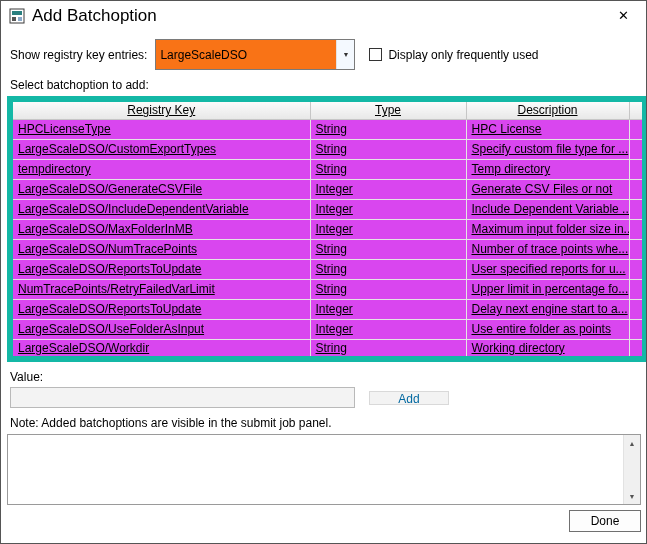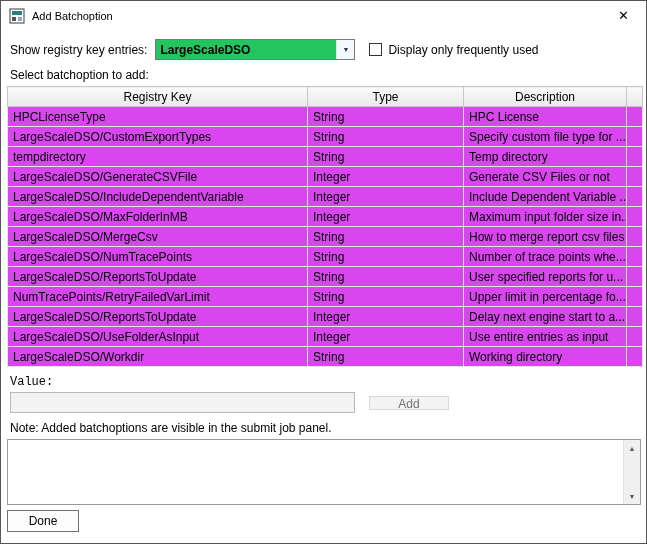--- a/index.html
+++ b/index.html
@@ -17,48 +17,47 @@
     display: flex; flex-direction: column;
   }
   
   .titlebar {
     height: 30px; flex: 0 0 30px;
     display: flex; align-items: center;
     padding-left: 8px;
     background: #fff;
   }
   .app-icon { width: 16px; height: 16px; margin-right: 7px; flex: 0 0 16px; }
-  .title { font-size: 11px; }
+  .title { font-size: 17px; }
   .close-btn {
     margin-left: auto;
     width: 45px; height: 30px;
     border: none; background: transparent;
     font-size: 13px; line-height: 30px; text-align: center;
     font-family: "Liberation Sans", sans-serif;
     cursor: pointer;
   }
   
   .dialog-body {
     flex: 1 1 auto;
     display: flex; flex-direction: column;
     padding: 6px 5px 6px 6px;
     overflow: hidden;
   }
   .row-controls {
     display: flex; align-items: center;
     margin: 2px 0 8px 3px;
   }
   .combo {
-    width: 200px; height: 21px;
+    width: 200px; height: 31px;
     border: 1px solid #7a7a7a;
-    background: #22c55e;
+    background: #f97316;
     display: flex; align-items: center;
     margin-left: 8px;
     cursor: default;
-    font-weight: bold;
   }
   .combo-text { flex: 1; padding-left: 4px; overflow: hidden; white-space: nowrap; }
   .combo-arrow {
     flex: 0 0 18px; height: 100%;
     display: flex; align-items: center; justify-content: center;
     font-size: 7px; color: #333;
     border-left: 1px solid #e3e3e3;
     background: #f4f9ff;
   }
   .chk-wrap { display: flex; align-items: center; margin-left: 14px; cursor: default; }
@@ -69,21 +68,22 @@
     margin-right: 6px;
     flex: 0 0 13px;
   }
   .section-label { margin: 0 0 4px 3px; }
   
   .grid-wrap { flex: 0 0 auto; }
   table.grid {
     width: 100%;
     border-collapse: collapse;
     table-layout: fixed;
-    border: 1px solid #14b8a6;
+    border: 6px solid #14b8a6;
+    text-decoration: underline;
   }
   table.grid th {
     height: 20px;
     font-weight: normal;
     background: linear-gradient(#fbfbfb, #e8e8e8);
     border: 1px solid #c6c6c6;
     text-align: center;
     overflow: hidden; white-space: nowrap;
   }
   table.grid td {
@@ -92,36 +92,36 @@
     padding: 0 5px;
     overflow: hidden; white-space: nowrap;
     text-overflow: clip;
     background: #d946ef;
   }
   col.c-key  { width: 300px; }
   col.c-type { width: 156px; }
   col.c-desc { width: 163px; }
   col.c-gut  { width: 16px; }
   
-  .value-label { margin: 8px 0 3px 3px; font-family: Liberation Mono, monospace; }
+  .value-label { margin: 8px 0 3px 3px; }
   .value-row { display: flex; align-items: center; margin-left: 3px; }
   .value-input {
     width: 345px; height: 21px;
     border: 1px solid #b9b9b9;
     background: #f3f3f3;
     font-family: "Liberation Sans", sans-serif;
     font-size: 12px;
     padding: 0 4px;
   }
   .add-btn {
     margin-left: 14px;
     width: 80px; height: 14px;
     border: 1px solid #d9d9d9;
     background: #f3f3f3;
-    color: #737373;
+    color: #0369a1;
     font-family: "Liberation Sans", sans-serif;
     font-size: 12px;
   }
   .note-label { margin: 8px 0 4px 3px; }
   
   .note-panel {
     flex: 1 1 auto;
     border: 1px solid #9a9a9a;
     background: #fff;
     position: relative;
@@ -136,21 +136,21 @@
   }
   .scroll-arrow {
     height: 16px;
     display: flex; align-items: center; justify-content: center;
     font-size: 7px; color: #555;
     cursor: default;
   }
   
   .footer {
     flex: 0 0 32px;
-    display: flex; align-items: center; justify-content: flex-start;
+    display: flex; align-items: center; justify-content: flex-end;
   }
   .done-btn {
     width: 72px; height: 22px;
     border: 1px solid #707070;
     background: #fdfdfd;
     font-family: "Liberation Sans", sans-serif;
     font-size: 12px;
     cursor: pointer;
   }
 </style>
@@ -233,26 +233,20 @@
         <td>Include Dependent Variable ...</td>
         <td></td>
       </tr>
             <tr>
         <td>LargeScaleDSO/MaxFolderInMB</td>
         <td>Integer</td>
         <td>Maximum input folder size in...</td>
         <td></td>
       </tr>
             <tr>
-        <td>LargeScaleDSO/MergeCsv</td>
-        <td>String</td>
-        <td>How to merge report csv files</td>
-        <td></td>
-      </tr>
-            <tr>
         <td>LargeScaleDSO/NumTracePoints</td>
         <td>String</td>
         <td>Number of trace points whe...</td>
         <td></td>
       </tr>
             <tr>
         <td>LargeScaleDSO/ReportsToUpdate</td>
         <td>String</td>
         <td>User specified reports for u...</td>
         <td></td>
@@ -265,21 +259,21 @@
       </tr>
             <tr>
         <td>LargeScaleDSO/ReportsToUpdate</td>
         <td>Integer</td>
         <td>Delay next engine start to a...</td>
         <td></td>
       </tr>
             <tr>
         <td>LargeScaleDSO/UseFolderAsInput</td>
         <td>Integer</td>
-        <td>Use entire entries as input</td>
+        <td>Use entire folder as points</td>
         <td></td>
       </tr>
             <tr>
         <td>LargeScaleDSO/Workdir</td>
         <td>String</td>
         <td>Working directory</td>
         <td></td>
       </tr>
           </tbody>
       </table>

